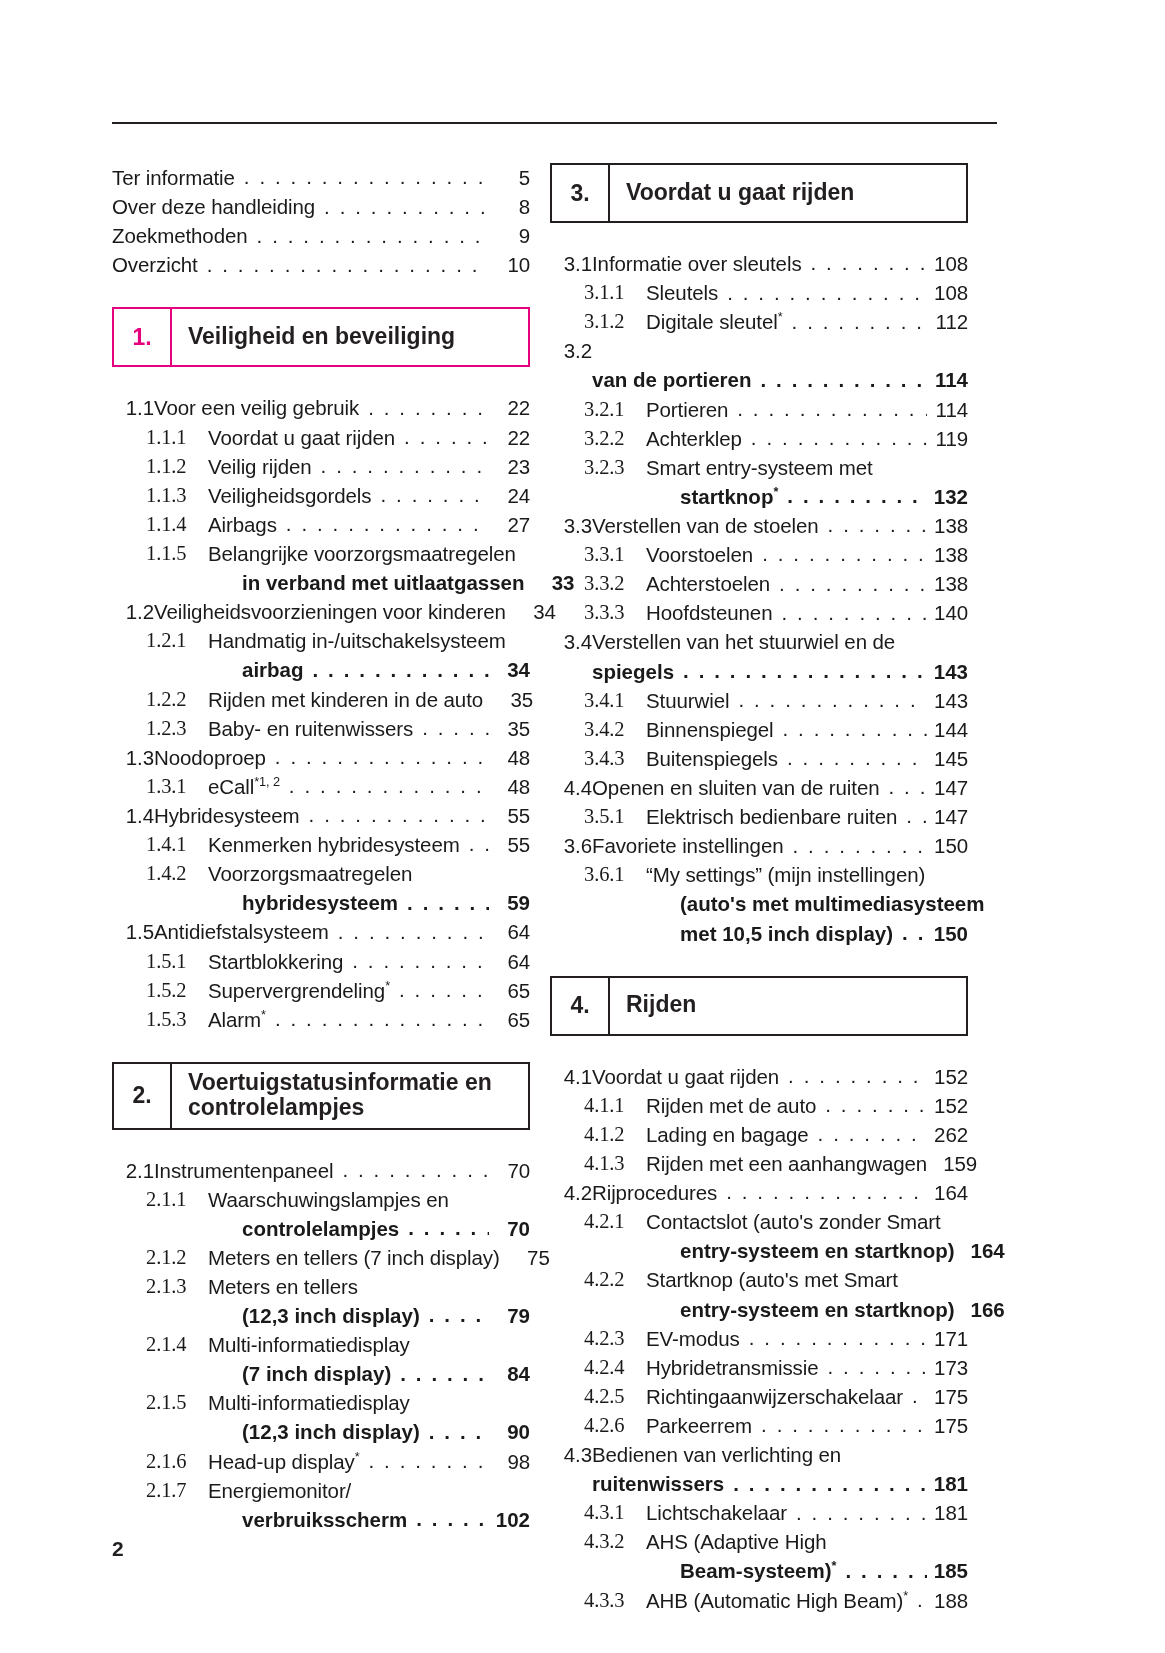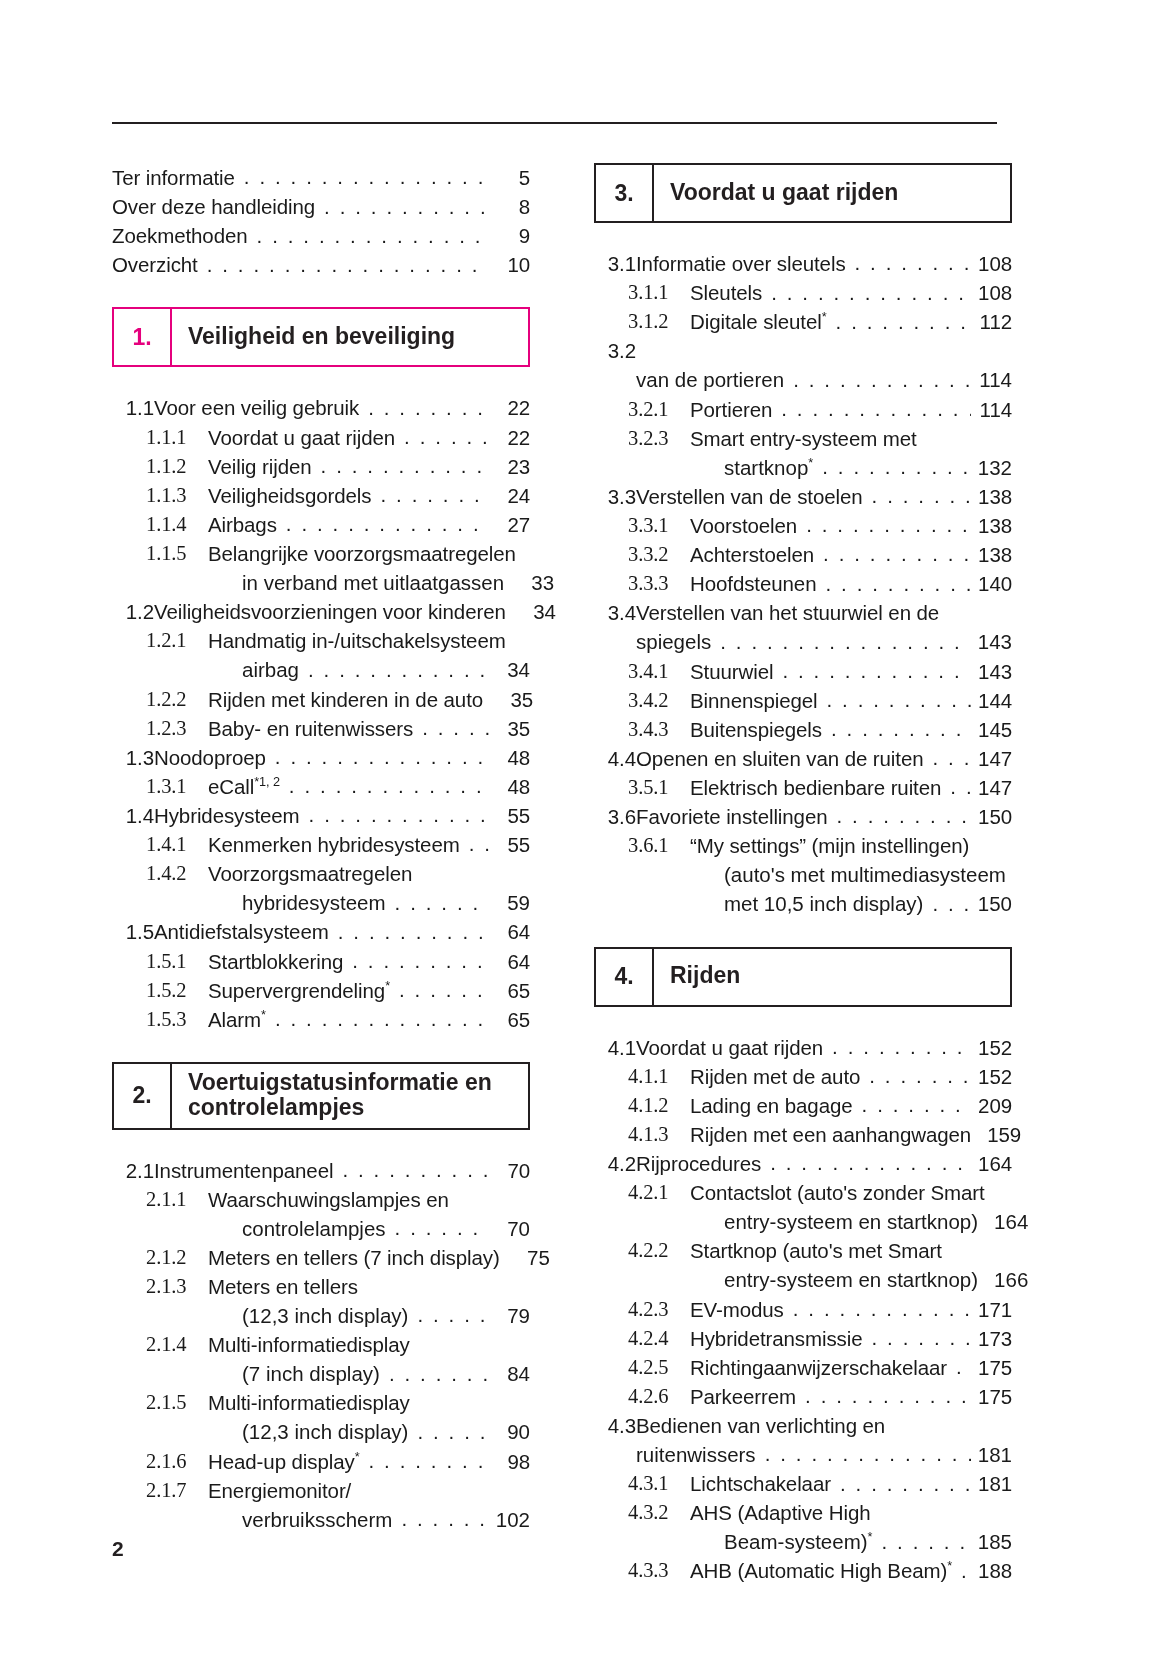--- a/index.html
+++ b/index.html
@@ -27,21 +27,21 @@
     width: 885px;
     height: 2px;
     background: #231f20;
   }
   .columns {
     position: absolute;
     left: 112px;
     top: 163px;
     width: 885px;
     display: flex;
-    gap: 64px;
+    gap: 20px;
   }
   .col {
     width: 418px;
     flex: 0 0 418px;
   }
 
   
   .entry {
     display: flex;
     align-items: flex-end;
@@ -84,20 +84,21 @@
     min-width: 34px;
     white-space: nowrap;
   }
 
   
   .cont {
     display: flex;
     align-items: flex-end;
     font-size: 20.5px;
     line-height: 1.42;
+    font-weight: bold;
   }
   .cont.ind2 { padding-left: 42px; }
   .cont.ind4 { padding-left: 130px; }
   .cont .txt { flex: 0 0 auto; white-space: nowrap; }
   .cont .leader {
     flex: 1 1 auto;
     position: relative;
     overflow: hidden;
     height: 1em;
     margin: 0 7px 0 9px;
@@ -447,20 +448,26 @@
           <span class="txt">van de portieren</span>
           <span class="leader"></span>
           <span class="pg">114</span>
         </div>
         <div class="entry lvl3">
           <span class="num">3.2.1</span>
           <span class="txt">Portieren</span>
           <span class="leader"></span>
           <span class="pg">114</span>
         </div>
+        <div class="entry lvl3">
+          <span class="num">3.2.2</span>
+          <span class="txt">Achterklep</span>
+          <span class="leader"></span>
+          <span class="pg">119</span>
+        </div>
         <div class="entry lvl3 noleader">
           <span class="num">3.2.3</span>
           <span class="txt">Smart entry-systeem met</span>
           <span class="leader"></span>
         </div>
         <div class="cont ind4">
           <span class="txt">startknop<sup class="mark">*</sup></span>
           <span class="leader"></span>
           <span class="pg">132</span>
         </div>
@@ -565,21 +572,21 @@
         <div class="entry lvl3">
           <span class="num">4.1.1</span>
           <span class="txt">Rijden met de auto</span>
           <span class="leader"></span>
           <span class="pg">152</span>
         </div>
         <div class="entry lvl3">
           <span class="num">4.1.2</span>
           <span class="txt">Lading en bagage</span>
           <span class="leader"></span>
-          <span class="pg">209</span>
+          <span class="pg">262</span>
         </div>
         <div class="entry lvl3">
           <span class="num">4.1.3</span>
           <span class="txt">Rijden met een aanhangwagen</span>
           <span class="leader"></span>
           <span class="pg">159</span>
         </div>
         <div class="entry lvl2">
           <span class="num">4.2</span>
           <span class="txt">Rijprocedures</span>

